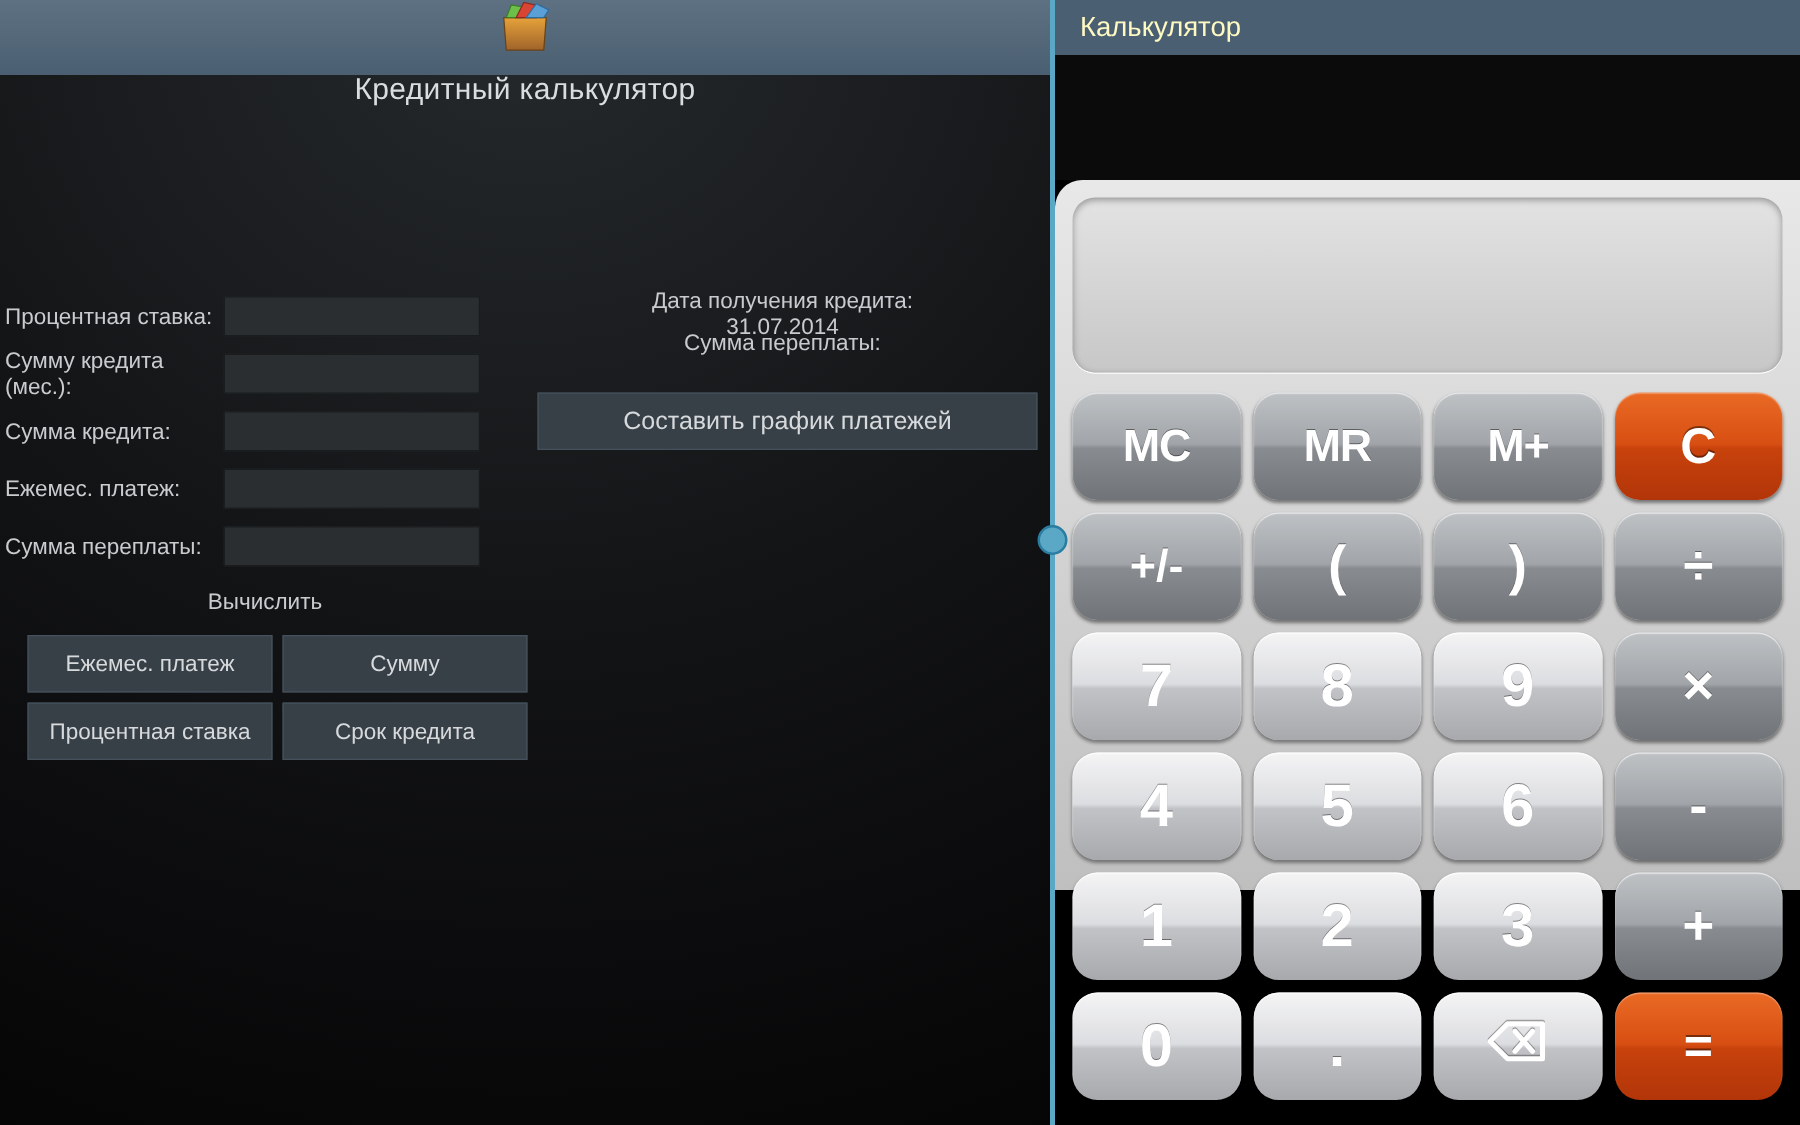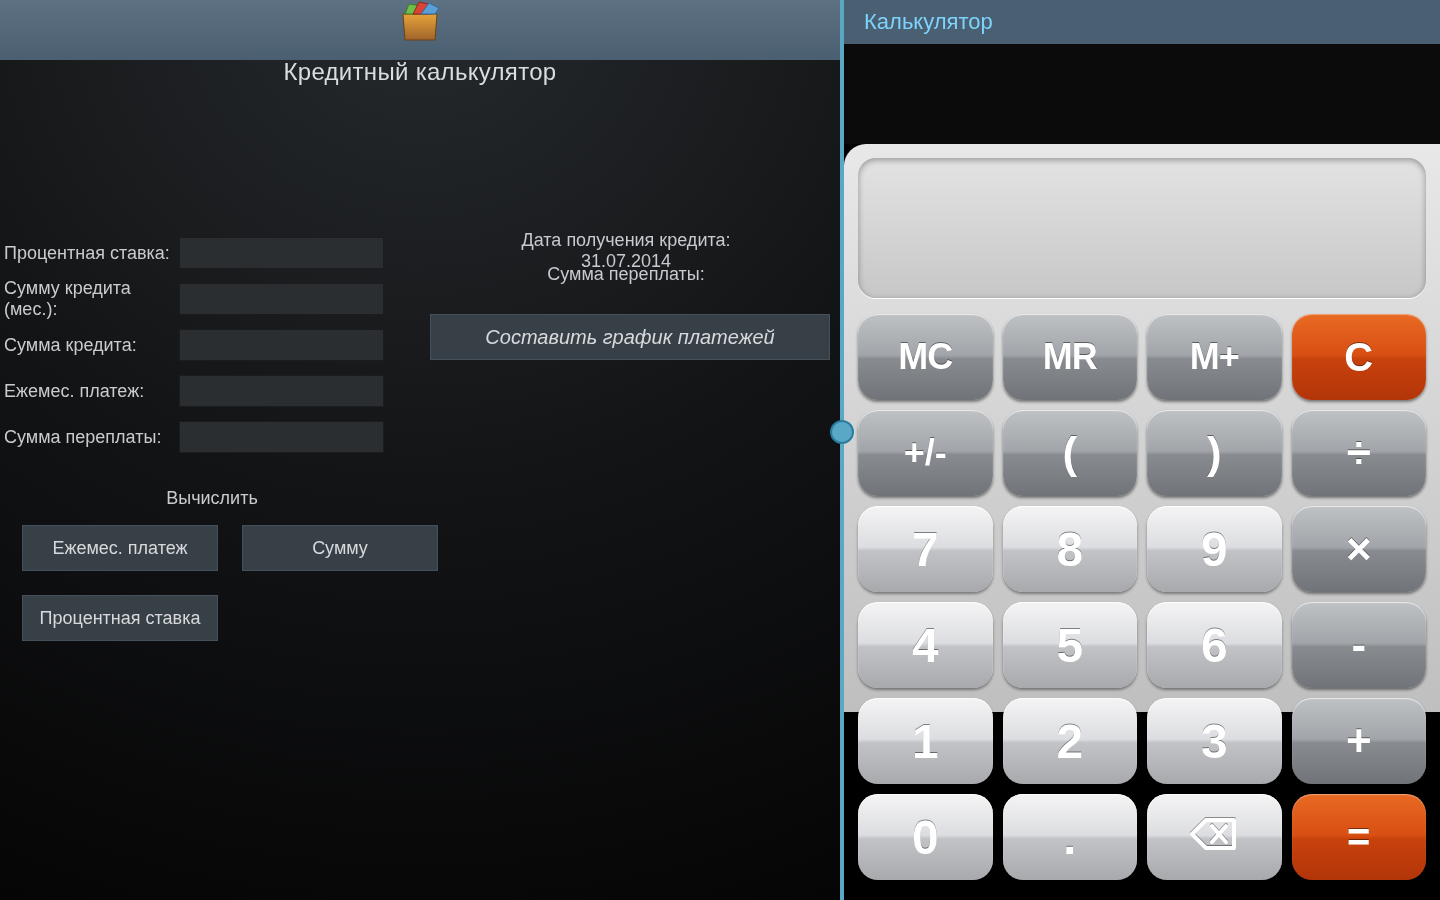--- a/index.html
+++ b/index.html
@@ -17,31 +17,31 @@
   .col-right { width: 420px; padding-left: 10px; padding-right: 18px; }
 
   .field-row { display: flex; align-items: center; height: 46px; }
   .field-label { width: 175px; color: #c9ccce; font-size: 18px; }
   .field-input { width: 205px; height: 32px; background: #2a2e31; border: 1px solid #1a1c1e; color: #fff; font-size: 16px; padding: 0 6px; }
 
   .info-row { display: flex; align-items: center; height: 34px; flex-direction: column; }
   .info-label { flex: 1; color: #c7cace; font-size: 18px; }
   .info-value { color: #c7cace; font-size: 18px; }
 
-  .wide-button { width: 400px; height: 46px; background: #384047; border: 1px solid #44515c; color: #d7dadd; font-size: 20px; cursor: pointer; margin-top: 16px; font-style: italic; }
+  .wide-button { width: 400px; height: 46px; background: #384047; border: 1px solid #44515c; color: #d7dadd; font-size: 20px; cursor: pointer; margin-top: 16px; }
 
-  .calc-label { text-align: center; color: #c9ccce; font-size: 18px; margin: 28px 0 16px; }
+  .calc-label { text-align: center; color: #c9ccce; font-size: 18px; margin: 11px 0 16px; }
 
-  .btn-grid { display: grid; grid-template-columns: 196px 196px; grid-template-rows: 46px 46px; gap: 24px; padding: 0 0 0 18px; width: 420px; }
+  .btn-grid { display: grid; grid-template-columns: 196px 196px; grid-template-rows: 46px 46px; gap: 8px; padding: 0 0 0 18px; width: 420px; }
   .btn { background: #384047; border: 1px solid #44515c; color: #d7dadd; font-size: 18px; cursor: pointer; }
 
   
   .right-app { width: 600px; height: 900px; position: relative; border-left: 4px solid #5aa7c6; }
   .right-header { height: 44px; background: #4a5f71; display: flex; align-items: center; padding: 0 20px; }
-  .right-header-title { color: #7dd3fc; font-size: 22px; }
+  .right-header-title { color: #fef9c3; font-size: 22px; }
   .right-black { height: 100px; background: #0b0b0b; }
   .calc-body { height: 568px; background: linear-gradient(to bottom, #e8e8e8, #bfbfbf); padding: 14px; border-top-left-radius: 22px; }
 
   .calc-display { height: 140px; background: linear-gradient(to bottom, #e3e3e3, #c7c7c7); border-radius: 18px; box-shadow: inset 0 2px 6px rgba(0,0,0,.35), 0 1px 0 #fff; margin-bottom: 16px; }
 
   .key-grid { display: grid; grid-template-columns: repeat(4, 1fr); grid-auto-rows: 86px; gap: 10px; }
   .key { border-radius: 20px; font-size: 40px; font-weight: 900; display: flex; align-items: center; justify-content: center; cursor: pointer; position: relative; user-select: none; font-family: Arial, "Arial Black", sans-serif; color: #fff; text-shadow: 0 -1px 0 rgba(0,0,0,.45); }
   .key-mem { background: linear-gradient(to bottom, #bfc2c5 0%, #a1a4a8 48%, #888b8f 52%, #707377 100%); box-shadow: inset 0 1px 1px rgba(255,255,255,.7), 0 2px 3px rgba(0,0,0,.45); font-size: 36px; letter-spacing: -1px;}
   .key-op  { background: linear-gradient(to bottom, #bfc2c5 0%, #a1a4a8 48%, #888b8f 52%, #707377 100%); box-shadow: inset 0 1px 1px rgba(255,255,255,.7), 0 2px 3px rgba(0,0,0,.45); font-size: 44px; }
   .key-num { background: linear-gradient(to bottom, #f4f4f5 0%, #dcdde0 48%, #c2c3c7 52%, #a8a9ad 100%); box-shadow: inset 0 1px 1px rgba(255,255,255,.9), 0 2px 3px rgba(0,0,0,.4); color: #fff; font-size: 48px; }
@@ -94,20 +94,21 @@
       <div class="field-row">
         <div class="field-label">Сумма переплаты:</div>
         <input class="field-input" value="" style="">
       </div>
 
       <div class="calc-label">Вычислить</div>
       <div class="btn-grid">
         <button class="btn">Ежемес. платеж</button>
         <button class="btn">Сумму</button>
         <button class="btn">Процентная ставка</button>
+        <button class="btn">Срок кредита</button>
       </div>
     </div>
 
     <div class="col-right">
       <div class="info-row">
         <span class="info-label">Дата получения кредита:</span>
         <span class="info-value">31.07.2014</span>
       </div>
       <div class="info-row">
         <span class="info-label">Сумма переплаты:</span>

